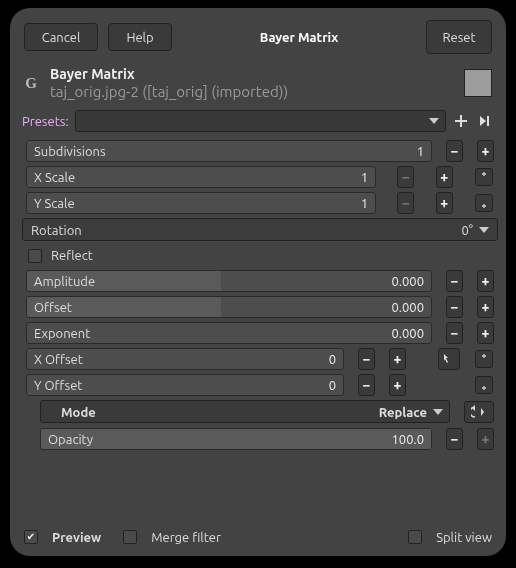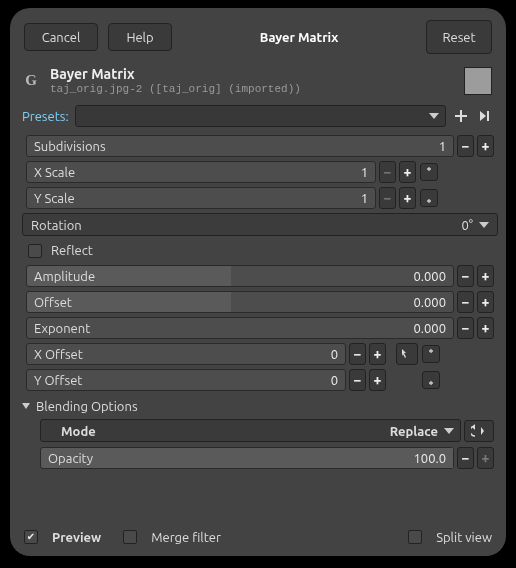--- a/index.html
+++ b/index.html
@@ -52,49 +52,49 @@
     padding: 2px 14px 6px 10px;
     gap: 8px;
   }
   .hdr-icon {
     width: 22px; height: 22px;
     display:flex;align-items:center;justify-content:center;
     color:#bbb; font-family: Georgia, serif; font-weight:bold; font-size:15px;
   }
   .hdr-text { flex: 1; }
   .hdr-title { font-weight: 700; color: #eee; font-size: 14px;}
-  .hdr-sub   { font-size: 11px; color: #999; margin-top:1px;font-family:Liberation Mono, monospace;}
+  .hdr-sub   { font-size: 15px; color: #999; margin-top:1px;}
   .swatch {
     width: 28px; height: 28px; background: #9c9c9c;
     border: 1px solid #222; cursor:pointer;
   }
   .presets-row {
     display: flex; align-items: center; gap: 6px;
     padding: 4px 12px 6px;
   }
-  .presets-label { color:#7dd3fc; }
+  .presets-label { color:#f0abfc; }
   .presets-combo {
     flex:1; height: 22px; background:#383838;
     border:1px solid #222; border-radius:3px;
     display:flex; align-items:center; justify-content:flex-end;
     padding: 0 6px; cursor:pointer;
   }
   .tri-down {
     width:0;height:0;border-left:5px solid transparent;
     border-right:5px solid transparent;border-top:6px solid #ccc;
   }
   .icon-btn {
     width:18px;height:18px; display:flex;align-items:center;
     justify-content:center; cursor:pointer; color:#ddd;
   }
   .body {
     flex:1; overflow:auto; padding: 2px 12px 4px 16px;
     display:flex; flex-direction:column; gap:4px;
   }
-  .row { display:flex; align-items:center; gap:3px; }
+  .row { display:flex; align-items:center; gap:14px;justify-content:space-between; }
   .slider {
     flex:1; height:22px; background:#4d4d4d;
     border:1px solid #2a2a2a; border-radius:3px;
     display:flex; align-items:center; padding:0 7px;
     justify-content:space-between; cursor:pointer;
     position:relative;
   }
   .slider.filled::before{
     content:""; position:absolute; left:0;top:0;bottom:0;
     width: var(--fill,0%); background:#5a5a5a; border-radius:3px 0 0 3px;
@@ -309,24 +309,20 @@
       <div style="width:22px;height:22px"></div>
       <div class="mini-side">
         <div class="mini-icon">
             <svg width="10" height="10" viewBox="0 0 10 10">
               <path d="M5 10v-4M3 8h4" stroke="#ccc" stroke-width="1.3" fill="none"></path>
             </svg>
           </div>
       </div>
     </div>
 
-    <div class="sect-title">
-      <span class="tri"></span>
-      <span>Blending Options</span>
-    </div>
     <div class="sub">
       <div class="row">
         <div class="mode-slider">
           <span>Mode</span>
           <span class="mode-right">
             <span>Replace</span>
             <span class="tri-down"></span>
           </span>
         </div>
         <div class="stepper" style="width:30px">

